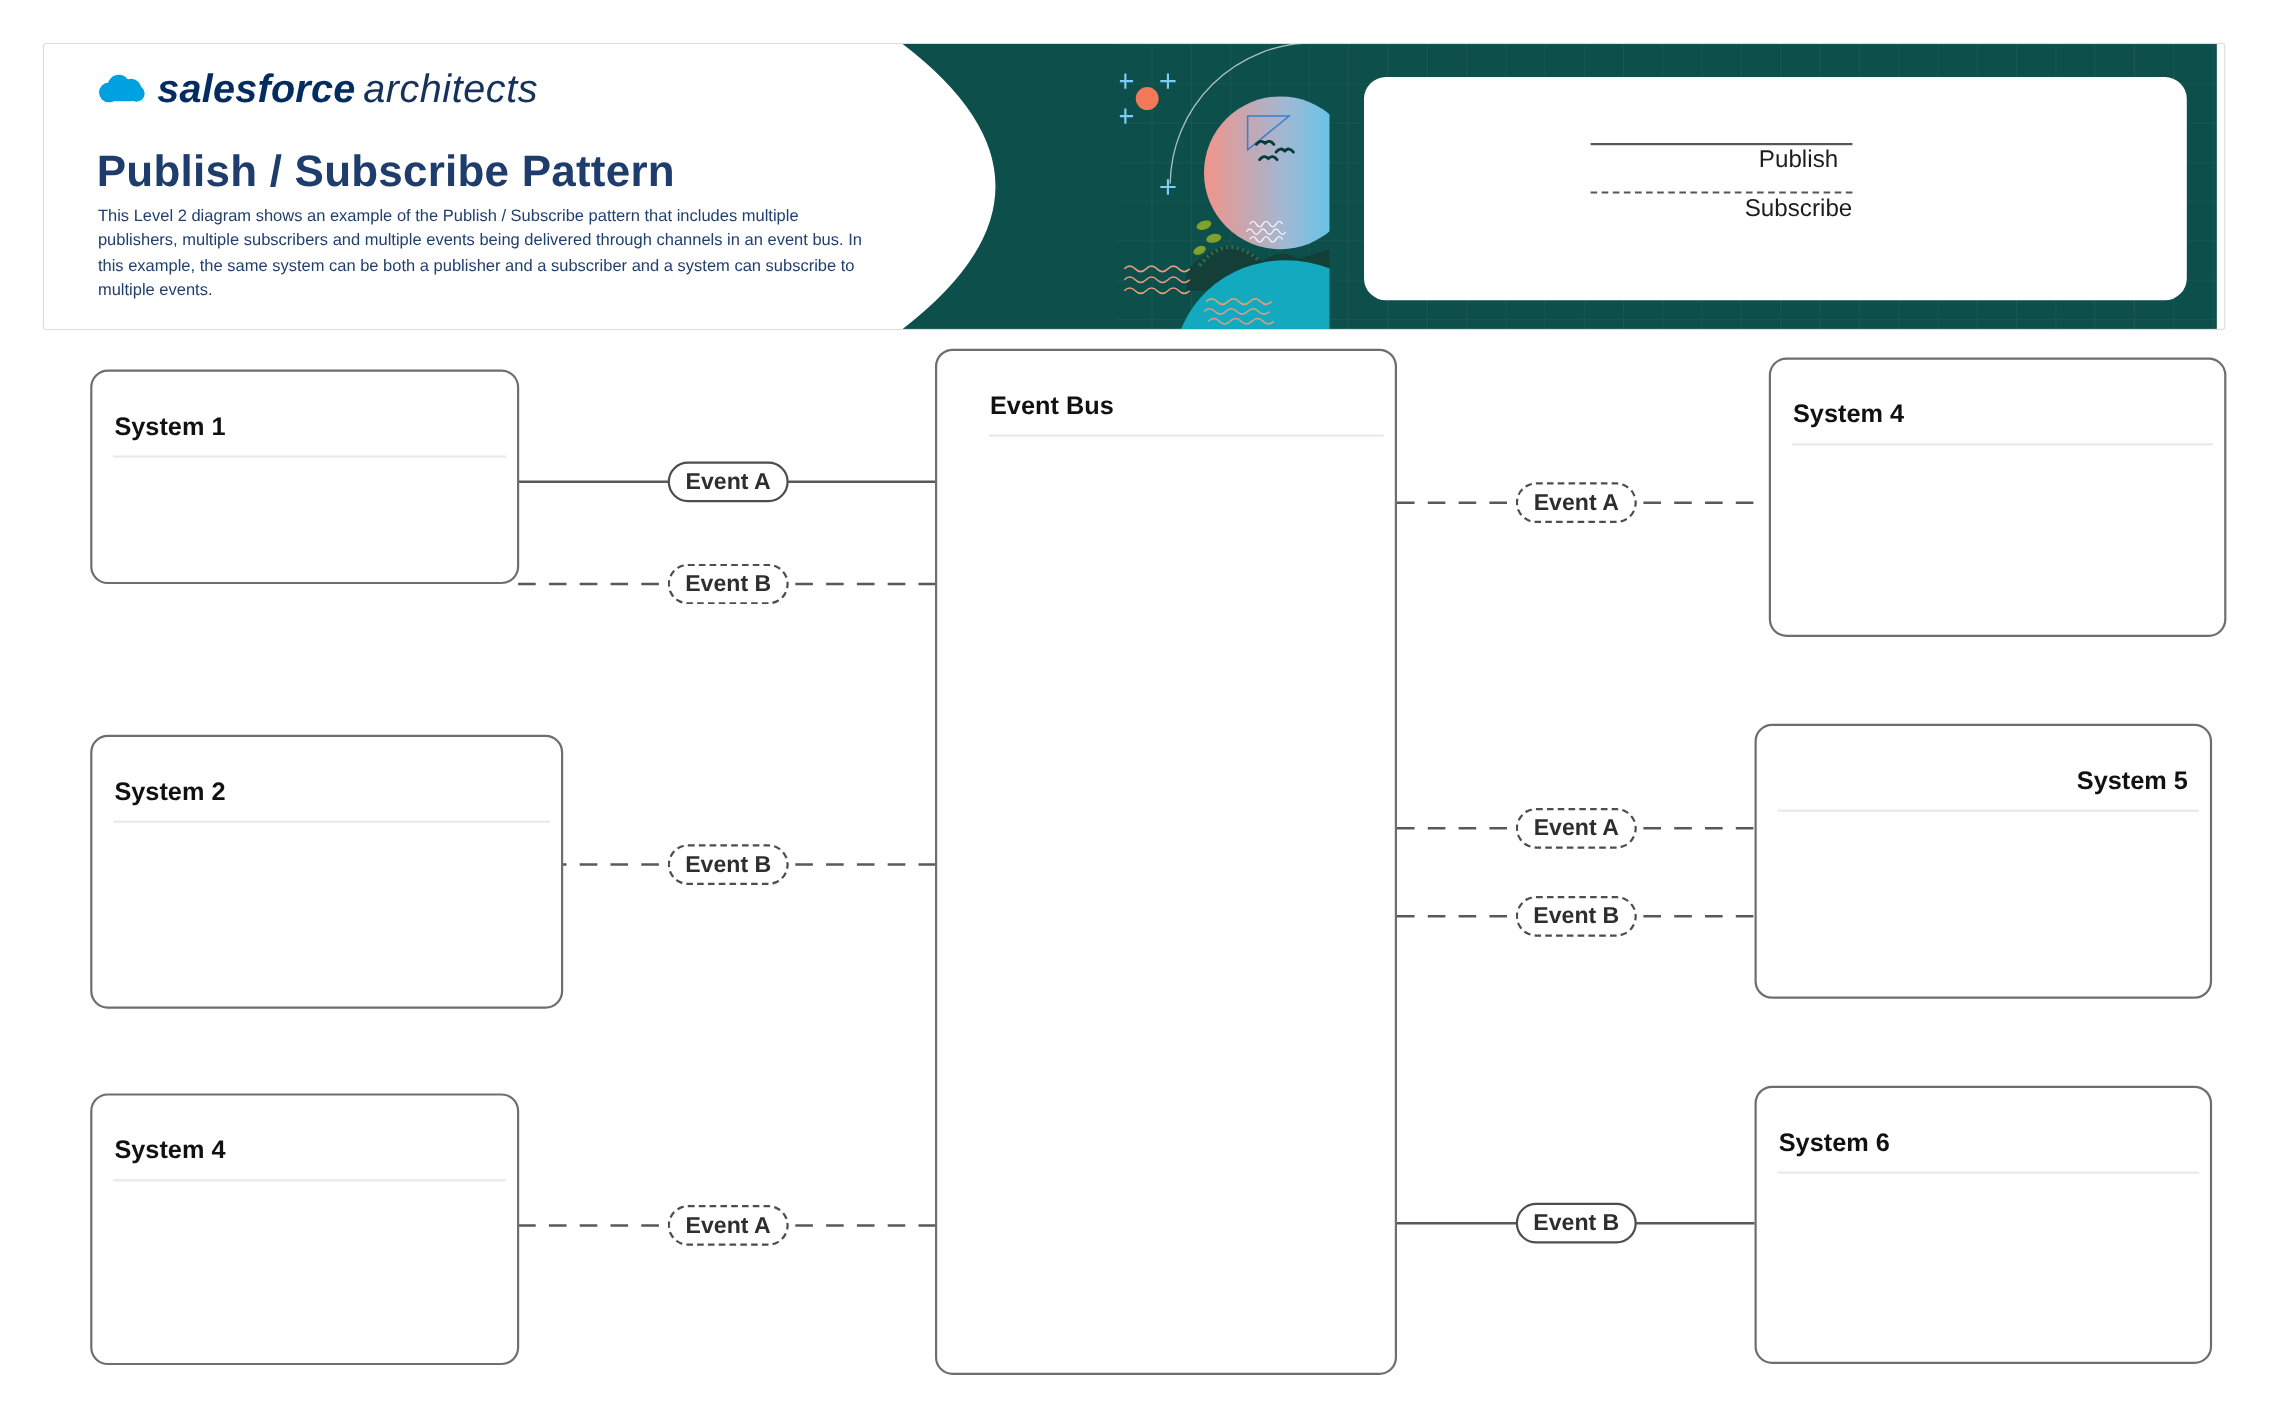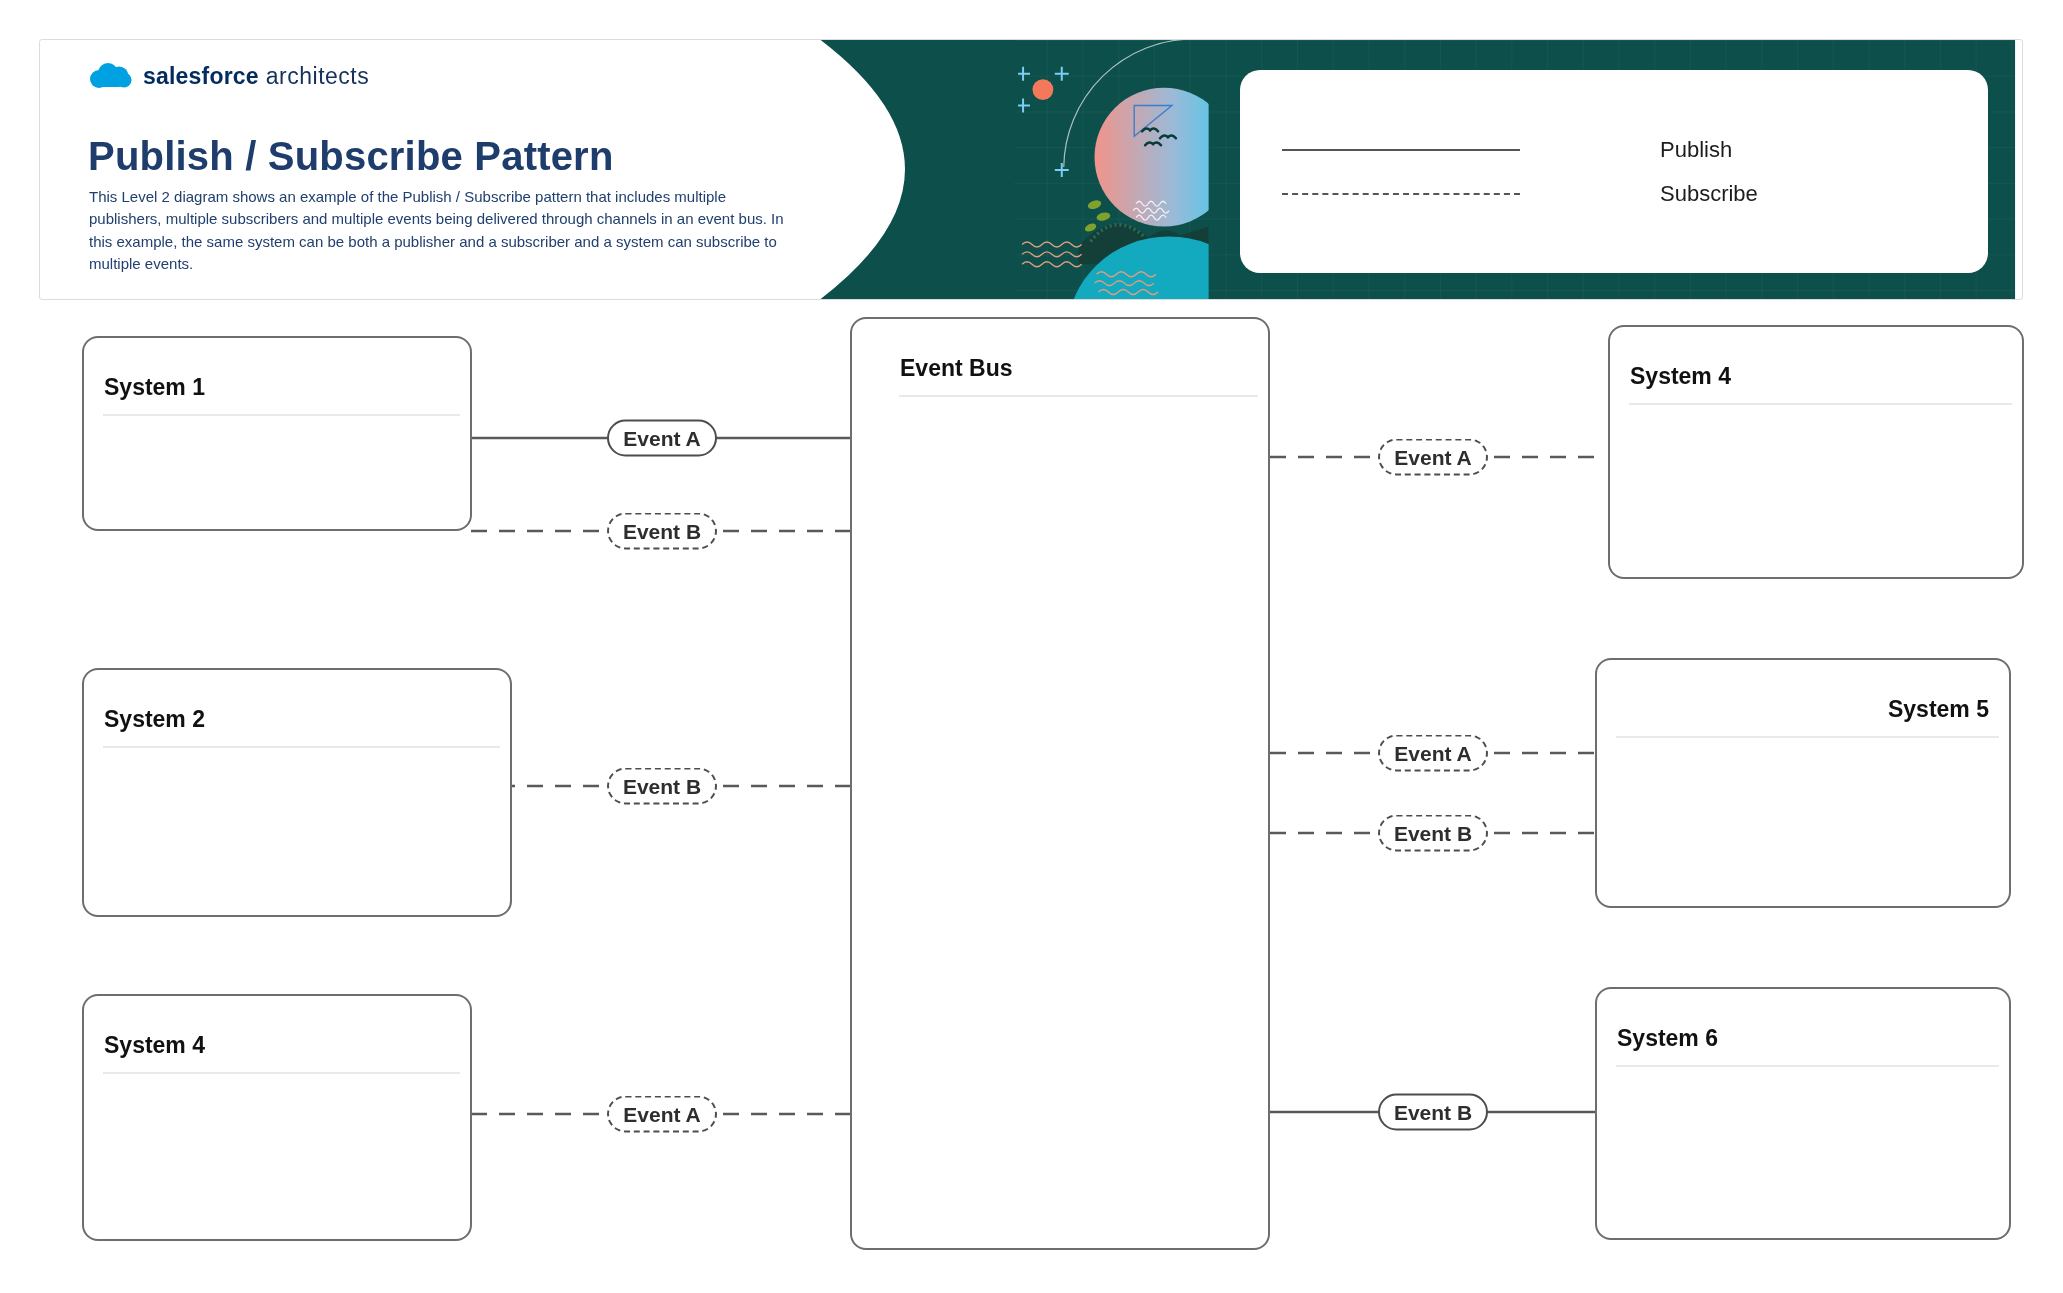--- a/index.html
+++ b/index.html
@@ -6,33 +6,33 @@
   html,body { background:#ffffff; }
   body { font-family:"Liberation Sans", sans-serif; }
   #page { position:relative; width:2063px; height:1293px; background:#fff; overflow:hidden; }
 
   
   .banner { position:absolute; left:39px; top:39px; width:1984px; height:261px;
             background:#fff; border:1px solid #dcdcdc; border-radius:3px; }
   .banner-art { position:absolute; inset:0; width:100%; height:100%; }
   .logo { position:absolute; left:46px; top:20px; display:flex; align-items:center; gap:9px; }
   .logo svg { display:block; }
-  .logo-text { font-size:23px; color:#032D60; letter-spacing:.2px; }
+  .logo-text { font-size:36px; color:#032D60; letter-spacing:.2px;font-style:italic; }
   .logo-text b { font-weight:700; }
   .logo-text span.light { font-weight:400; color:#16325c; margin-left:7px; letter-spacing:.5px; }
   .page-title { position:absolute; left:48px; top:94px; font-size:40px; font-weight:600;
                 color:#1E3D6C; letter-spacing:.2px; }
   .page-desc { position:absolute; left:49px; top:146px; width:712px; font-size:15px;
                line-height:22.3px; color:#21406F; }
 
   
   .legend { position:absolute; left:1200px; top:30px; width:748px; height:203px;
             background:#fff; border-radius:20px; display:flex; flex-direction:column;
             justify-content:center; gap:4px; }
-  .legend-row { display:flex; align-items:center; height:40px; padding-left:42px; }
+  .legend-row { display:flex; align-items:center; height:40px; padding-left:42px;flex-direction:column; }
   .line-sample { width:238px; margin-right:140px; }
   .line-solid { border-top:2.4px solid #555; }
   .line-dashed { border-top:2.6px dashed #555; }
   .legend-label { font-size:22px; color:#1d1d1d; }
 
   
   .sys-box { position:absolute; background:#fff; border:2.6px solid #6E6E6E; border-radius:16px; }
   .sys-title { padding:36px 20px 0 20px; font-size:23px; font-weight:700; color:#111; }
   .sys-sep { height:2px; background:#E9E9E9; margin:13px 10px 0 19px; }
 

